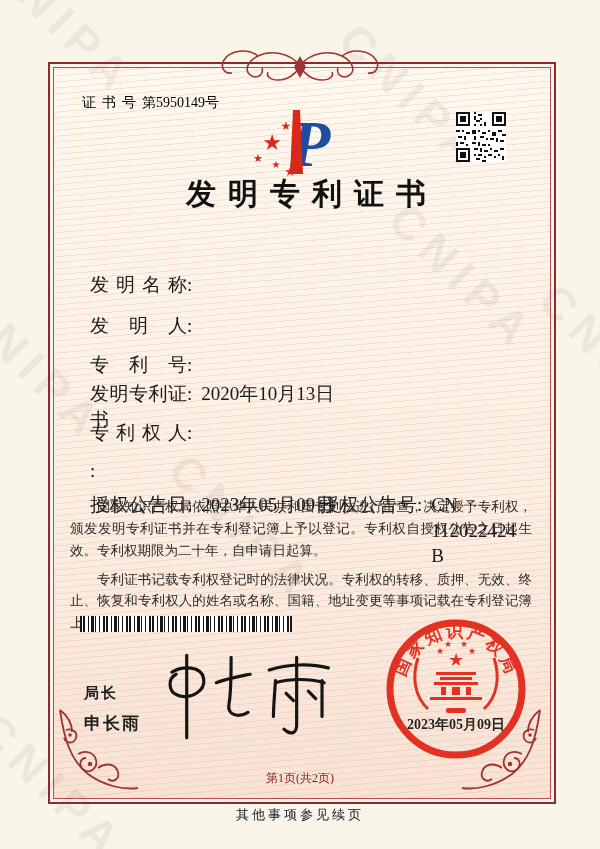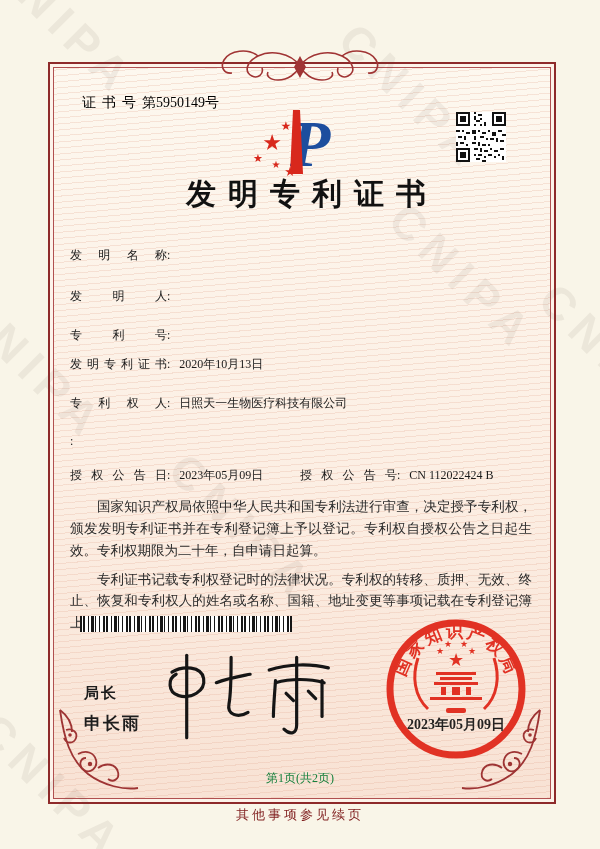--- a/index.html
+++ b/index.html
@@ -27,22 +27,22 @@
 
   .cert-no{position:absolute;left:82px;top:94px;z-index:2;font-size:14px;color:#000000;}
   .cert-no .sp{letter-spacing:6px;}
 
   .logo{position:absolute;left:246px;top:104px;width:100px;height:76px;z-index:2;}
   .qr{position:absolute;left:456px;top:112px;width:50px;height:50px;z-index:2;}
 
   .title{position:absolute;left:0;top:174px;width:600px;z-index:2;text-align:center;
     font-size:30px;font-weight:700;letter-spacing:12px;padding-left:12px;color:#111;}
 
-  .row{position:absolute;left:70px;width:442px;z-index:2;display:flex;
-       font-size:12px;color:#1a1a1a;line-height:1.35;}
+  .row{position:absolute;left:90px;width:442px;z-index:2;display:flex;
+       font-size:19px;color:#1a1a1a;line-height:1.35;margin-top:25px;}
   .lbl{width:97px;flex:none;text-align:justify;text-align-last:justify;}
   .colon{flex:none;}
   .val{margin-left:9px;}
   .r1{top:247px}.r2{top:288px}.r3{top:327px}.r4{top:356px}.r5{top:395px}.r6{top:433px}.r7{top:467px}
   .addr-val{width:352px;}
   .grp2{position:absolute;left:230px;top:0;display:flex;}
   .grp2 .lbl{width:97px;}
 
   .paras{position:absolute;left:70px;top:496px;width:462px;z-index:2;color:#2b2b2b;}
   .paras p{margin:0 0 7px 0;font-size:13.5px;line-height:1.62;text-indent:2em;text-align:justify;}
@@ -54,23 +54,23 @@
 
   .sig-svg{position:absolute;left:155px;top:650px;width:185px;height:95px;z-index:3;}
   .signer-role{position:absolute;left:84px;top:684px;z-index:2;font-family:Liberation Serif, serif;
     font-weight:bold;font-size:15px;letter-spacing:2px;color:#1d1d1d;}
   .signer-name{position:absolute;left:84px;top:712px;z-index:2;font-family:"Liberation Sans",sans-serif;
     font-weight:bold;font-size:17px;letter-spacing:2px;color:#1d1d1d;}
 
   .seal{position:absolute;left:383px;top:616px;width:146px;height:146px;z-index:3;opacity:0.93;}
 
   .page-info{position:absolute;left:0;top:770px;width:600px;z-index:2;text-align:center;
-    font-size:12px;color:#15803d;}
+    font-size:12px;color:#7f1d1d;}
   .footer-note{position:absolute;left:0;top:806px;width:600px;z-index:2;text-align:center;
-    font-size:13px;letter-spacing:3px;color:#7f1d1d;}
+    font-size:13px;letter-spacing:3px;color:#0f172a;}
 </style>
 </head>
 <body>
 
 <div class="page">
 
   <div class="wm" style="left:-30px;top:-5px">CNIPA</div>
   <div class="wm" style="left:320px;top:70px">CNIPA</div>
   <div class="wm" style="left:-60px;top:340px">CNIPA</div>
   <div class="wm" style="left:370px;top:250px">CNIPA</div>
@@ -153,21 +153,20 @@
       <span class="colon">:</span>
   </div>
   <div class="row r4">
     <span class="lbl">发明专利证书</span>
       <span class="colon">:</span>
     <span class="val">2020年10月13日</span>
   </div>
   <div class="row r5">
     <span class="lbl">专利权人</span>
       <span class="colon">:</span>
-    <span class="val">日照天一生物医疗科技有限公司</span>
   </div>
   <div class="row r6">
       <span class="colon">:</span>
   </div>
   <div class="row r7" style="position:absolute">
     <span class="lbl">授权公告日</span>
       <span class="colon">:</span>
     <span class="val">2023年05月09日</span>
     <span class="grp2">
       <span class="lbl">授权公告号</span>

